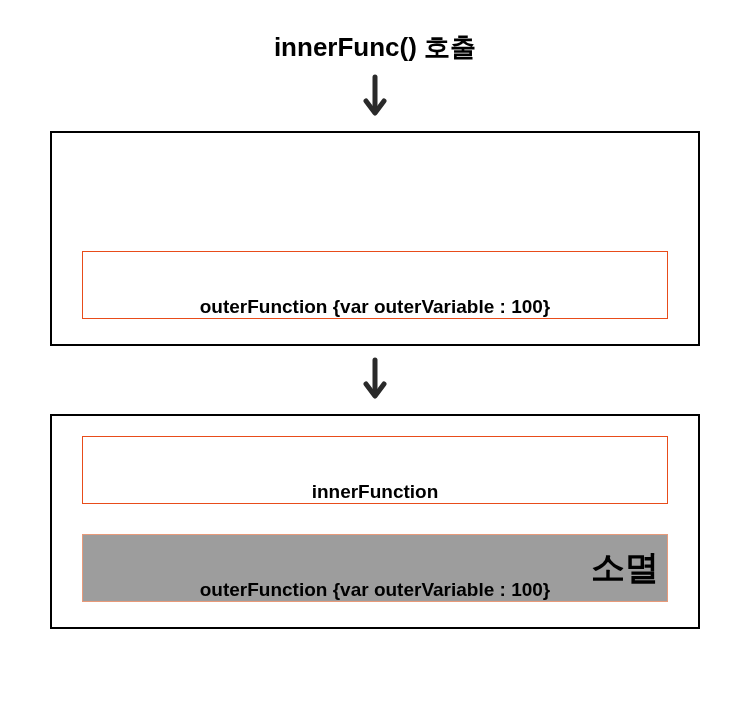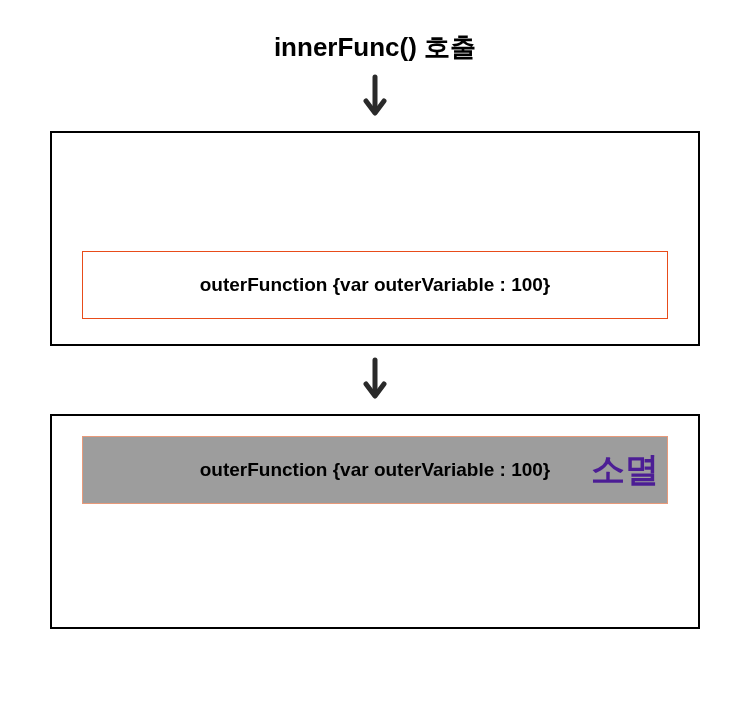--- a/index.html
+++ b/index.html
@@ -43,39 +43,39 @@
     .outer-box.second {
       height: 215px;
       justify-content: space-between;
       gap: 18px;
     }
     
     .inner-box {
       border: 1px solid #e84c1a;
       height: 68px;
       display: flex;
-      align-items: center;
+      align-items: flex-end;
       justify-content: center;
       font-size: 19px;
       font-weight: 600;
       color: #000;
       position: relative;
     }
     
     .inner-box.gray {
       background: #9d9d9d;
       border: 1px solid #e89a7a;
     }
     
     .destroy-label {
       position: absolute;
       right: 8px;
       top: 50%;
       transform: translateY(-50%);
-      color: #4c1d95;
+      color: #000000;
       font-size: 34px;
       font-weight: 700;
     }
     
     .arrow-svg {
       width: 30px;
       height: 44px;
     }
   </style>
 </head>
@@ -97,17 +97,20 @@
 </div>
 
 <div>
   <svg class="arrow-svg" viewBox="0 0 30 44">
     <line x1="15" y1="4" x2="15" y2="34" stroke="#2a2a2a" stroke-width="5" stroke-linecap="round"></line>
     <path d="M 6 28 L 15 40 L 24 28" fill="none" stroke="#2a2a2a" stroke-width="5" stroke-linecap="round" stroke-linejoin="round"></path>
   </svg>
 </div>
 
 <div class="outer-box second">
+  <div class="inner-box">
+    <span>innerFunction</span>
+  </div>
   <div class="inner-box gray">
     <span>outerFunction {var outerVariable : 100}</span>
     <span class="destroy-label">소멸</span>
   </div>
 </div>
 
 </body></html>

